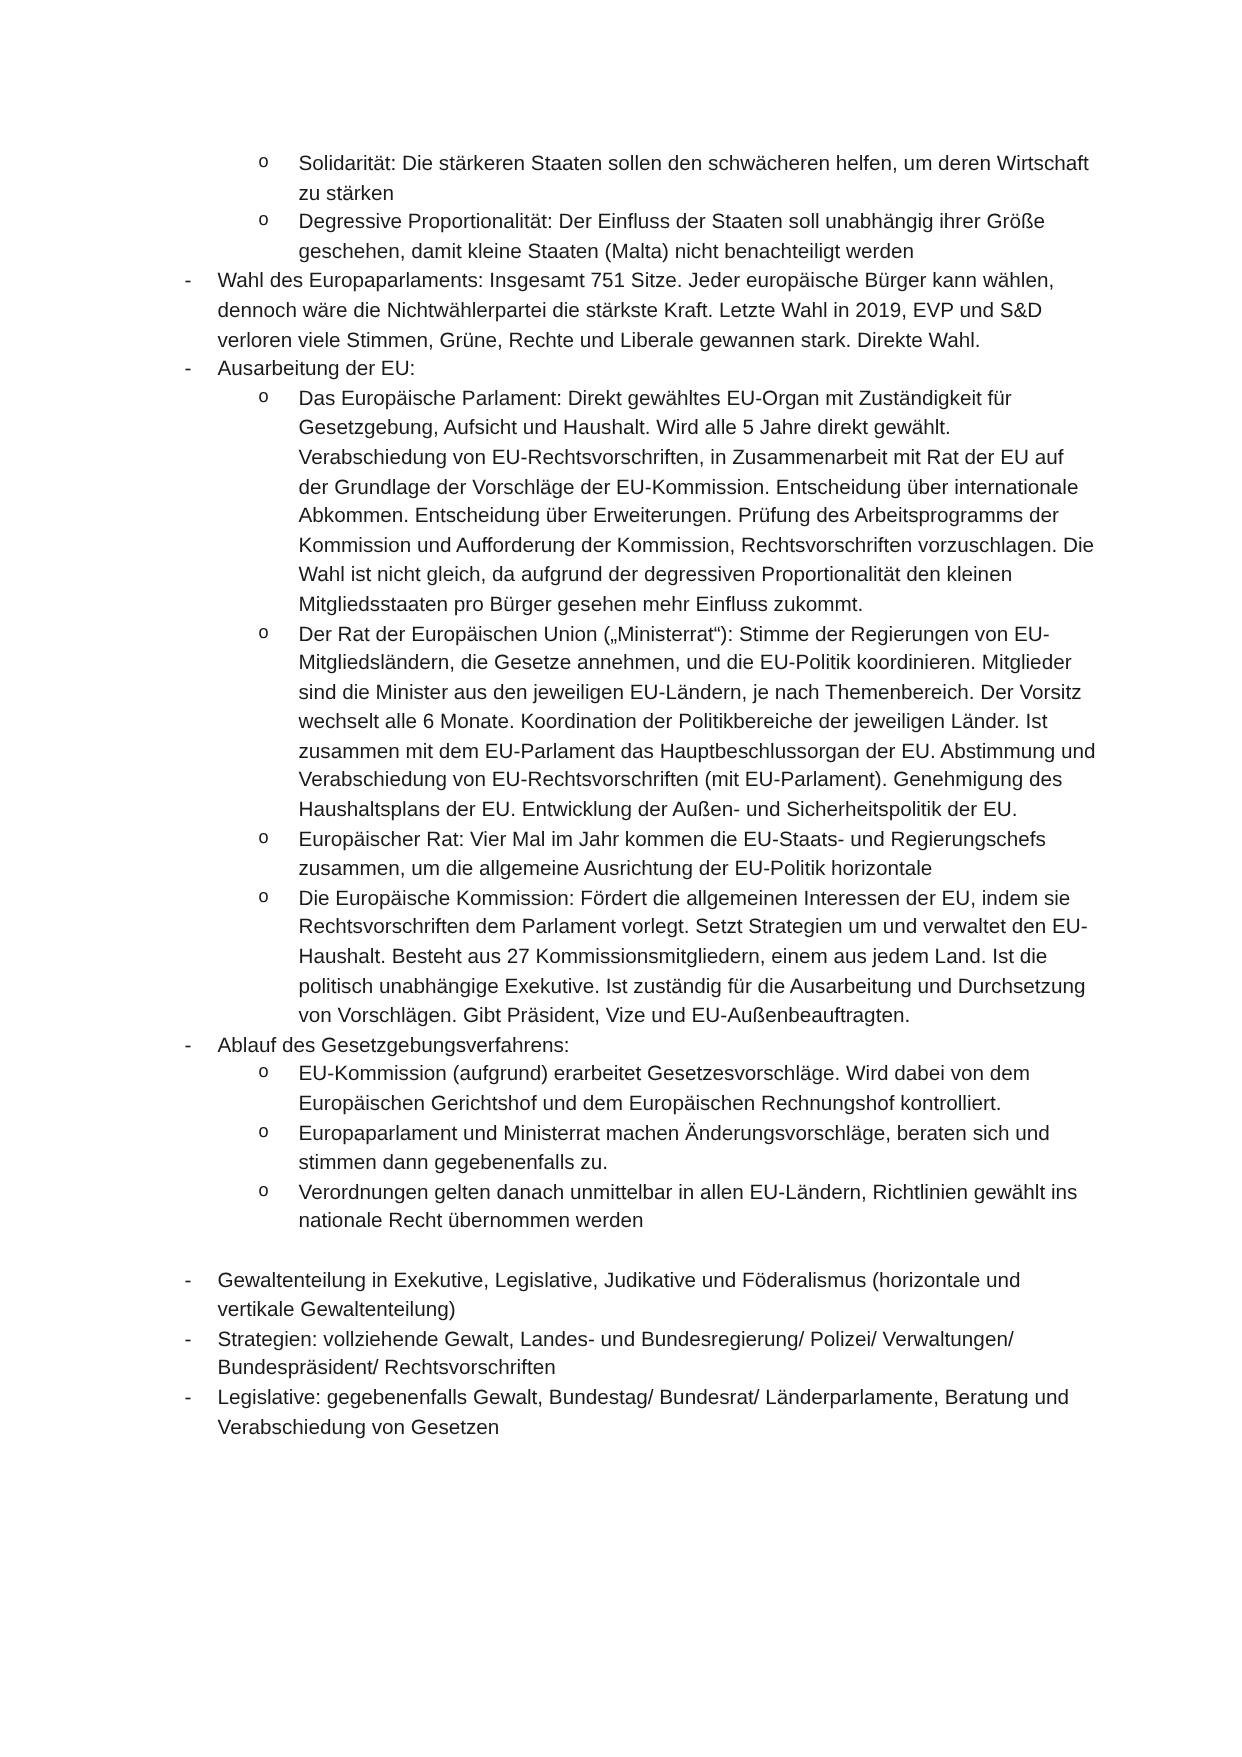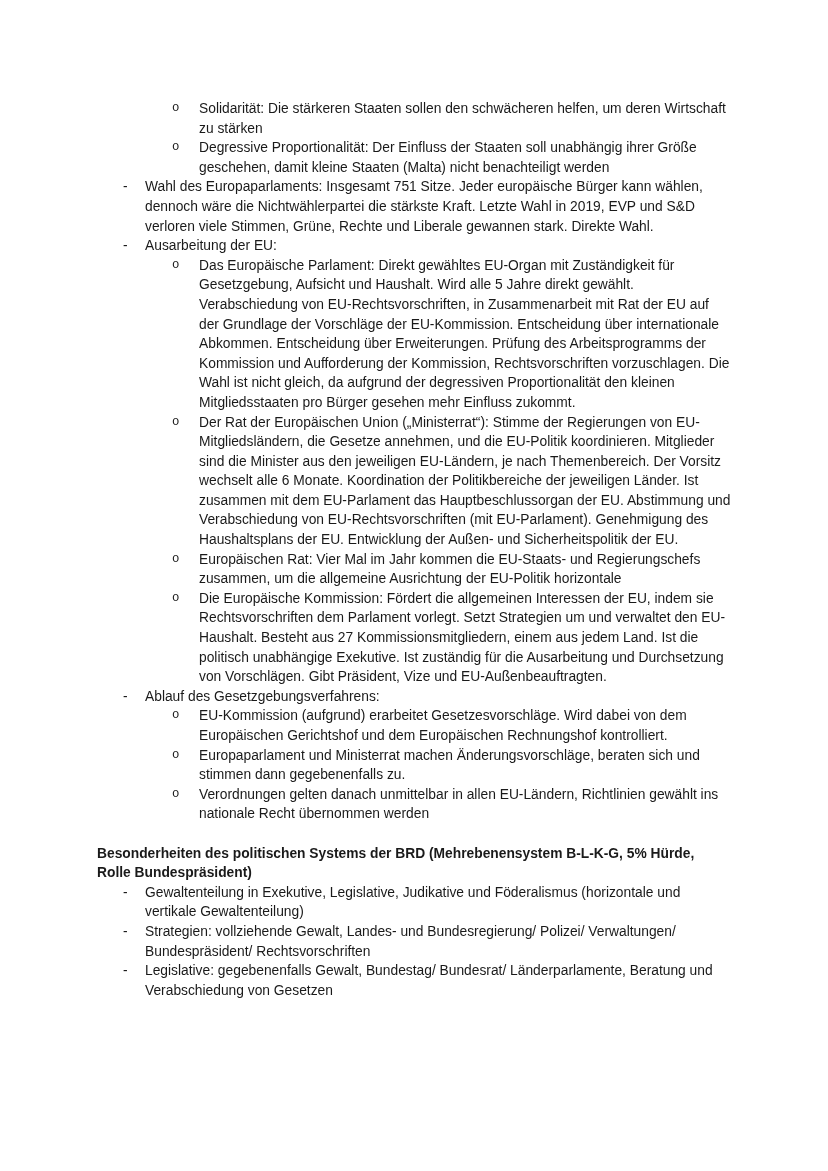--- a/index.html
+++ b/index.html
@@ -67,21 +67,21 @@
       <div class="item lvl2">
         <span class="marker o-marker">o</span>
         <span class="text"><span class="u">Das Europäische Parlament</span><span>: Direkt gewähltes EU-Organ mit Zuständigkeit für Gesetzgebung, Aufsicht und Haushalt. Wird alle 5 Jahre direkt gewählt. Verabschiedung von EU-Rechtsvorschriften, in Zusammenarbeit mit Rat der EU auf der Grundlage der Vorschläge der EU-Kommission. Entscheidung über internationale Abkommen. Entscheidung über Erweiterungen. Prüfung des Arbeitsprogramms der Kommission und Aufforderung der Kommission, Rechtsvorschriften vorzuschlagen. Die Wahl ist nicht gleich, da aufgrund der degressiven Proportionalität den kleinen Mitgliedsstaaten pro Bürger gesehen mehr Einfluss zukommt.</span></span>
       </div>
       <div class="item lvl2">
         <span class="marker o-marker">o</span>
         <span class="text"><span class="u">Der Rat der Europäischen Union („Ministerrat“)</span><span>: Stimme der Regierungen von EU-Mitgliedsländern, die Gesetze annehmen, und die EU-Politik koordinieren. Mitglieder sind die Minister aus den jeweiligen EU-Ländern, je nach Themenbereich. Der Vorsitz wechselt alle 6 Monate. Koordination der Politikbereiche der jeweiligen Länder. Ist zusammen mit dem EU-Parlament das Hauptbeschlussorgan der EU. Abstimmung und Verabschiedung von EU-Rechtsvorschriften (mit EU-Parlament). Genehmigung des Haushaltsplans der EU. Entwicklung der Außen- und Sicherheitspolitik der EU.</span></span>
       </div>
       <div class="item lvl2">
         <span class="marker o-marker">o</span>
-        <span class="text"><span class="u">Europäischen Rat</span><span>: Vier Mal im Jahr kommen die EU-Staats- und Regierungschefs zusammen, um die allgemeine Ausrichtung der EU-Politik horizontale</span></span>
+        <span class="text"><span class="u">Europäischer Rat</span><span>: Vier Mal im Jahr kommen die EU-Staats- und Regierungschefs zusammen, um die allgemeine Ausrichtung der EU-Politik horizontale</span></span>
       </div>
       <div class="item lvl2">
         <span class="marker o-marker">o</span>
         <span class="text"><span class="u">Die Europäische Kommission</span><span>: Fördert die allgemeinen Interessen der EU, indem sie Rechtsvorschriften dem Parlament vorlegt. Setzt Strategien um und verwaltet den EU-Haushalt. Besteht aus 27 Kommissionsmitgliedern, einem aus jedem Land. Ist die politisch unabhängige Exekutive. Ist zuständig für die Ausarbeitung und Durchsetzung von Vorschlägen.  Gibt Präsident, Vize und EU-Außenbeauftragten.</span></span>
       </div>
       <div class="item lvl1">
         <span class="marker">-</span>
         <span class="text"><span>Ablauf des Gesetzgebungsverfahrens:</span></span>
       </div>
       <div class="item lvl2">
@@ -90,21 +90,20 @@
       </div>
       <div class="item lvl2">
         <span class="marker o-marker">o</span>
         <span class="text"><span>Europaparlament und Ministerrat machen Änderungsvorschläge, beraten sich und stimmen dann gegebenenfalls zu.</span></span>
       </div>
       <div class="item lvl2">
         <span class="marker o-marker">o</span>
         <span class="text"><span>Verordnungen gelten danach unmittelbar in allen EU-Ländern, Richtlinien gewählt ins nationale Recht übernommen werden</span></span>
       </div>
       <div class="spacer"></div>
-      <p class="heading"><span>Besonderheiten des politischen Systems der BRD (Mehrebenensystem B-L-K-G, 5% Hürde, Rolle Bundespräsident)</span></p>
       <div class="item lvl1">
         <span class="marker">-</span>
         <span class="text"><span>Gewaltenteilung in Exekutive, Legislative, Judikative und Föderalismus (horizontale und vertikale Gewaltenteilung)</span></span>
       </div>
       <div class="item lvl1">
         <span class="marker">-</span>
         <span class="text"><span class="u">Strategien</span><span>: vollziehende Gewalt, Landes- und Bundesregierung/ Polizei/ Verwaltungen/ Bundespräsident/ Rechtsvorschriften</span></span>
       </div>
       <div class="item lvl1">
         <span class="marker">-</span>

